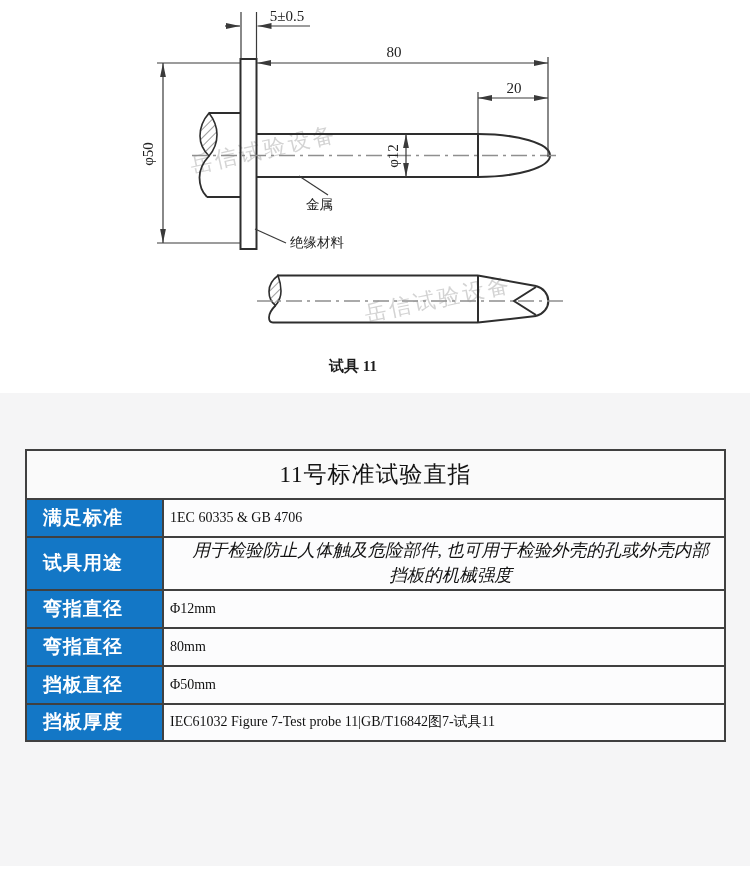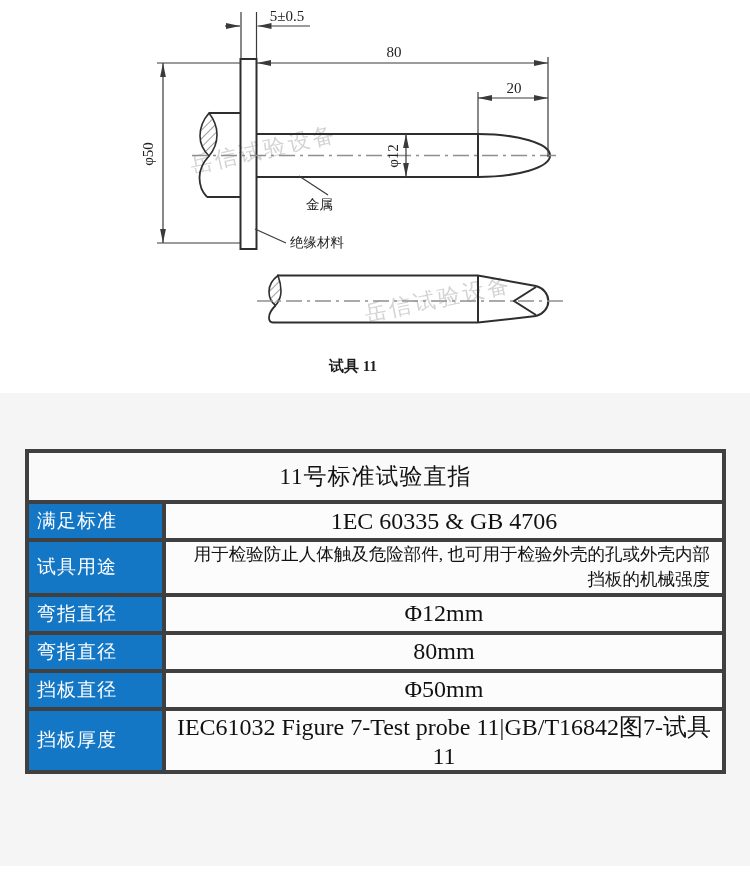--- a/index.html
+++ b/index.html
@@ -22,36 +22,36 @@
   text.lbltxt{font-family:"Liberation Serif","DejaVu Serif",serif;font-size:13.5px;fill:#222;}
   text.caption{font-family:"Liberation Serif","DejaVu Serif",serif;font-size:15px;font-weight:600;fill:#1c1c1c;}
   text.wm{font-family:"Liberation Serif","DejaVu Serif",serif;font-size:22px;letter-spacing:3px;fill:#b5b5b5;opacity:0.58;}
   
   .spec-table{
     position:absolute;left:25px;top:449px;width:701px;
     border-collapse:collapse;table-layout:fixed;
     font-family:"Liberation Serif","DejaVu Serif",serif;
   }
   .spec-table td{
-    border:4px solid #404040;
+    border:2px solid #404040;
     background:#fcfcfd;color:#111;
     padding:0 6px;vertical-align:middle;
   }
   .spec-table td.title-cell{
     height:47px;text-align:center;font-size:23px;letter-spacing:1px;color:#141414;background:#fafafa;
   }
   .spec-table td.lbl{
     background:#1377c6;color:#ffffff;font-size:19px;
-    padding-left:8px;letter-spacing:1px;
+    padding-left:16px;letter-spacing:1px;font-weight:bold;
   }
   .spec-table td.val{
-    text-align:center;font-size:24px;
+    font-size:14px;
   }
   .spec-table td.val.left{
-    text-align:right;padding-left:25px;padding-right:12px;line-height:1.45;font-size:17.5px;
+    text-align:center;padding-left:25px;padding-right:12px;line-height:1.45;font-size:17.5px;font-style:italic;
   }
   .h38{height:38px;} .h55{height:44px;} .h37{height:37px;}
 </style>
 </head>
 <body>
 
 <div class="gray-panel"></div>
 
 <svg class="drawing" width="750" height="393" viewBox="0 0 750 393">
   <defs>

